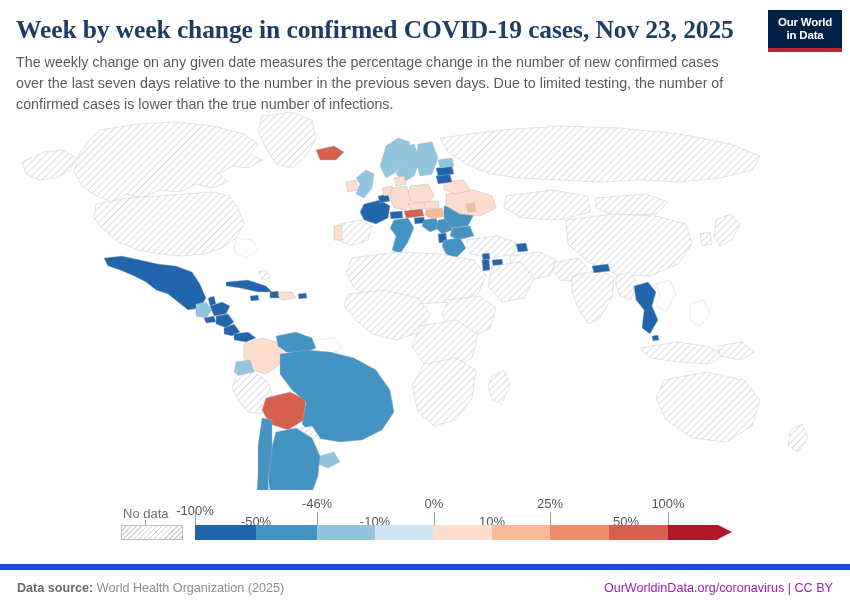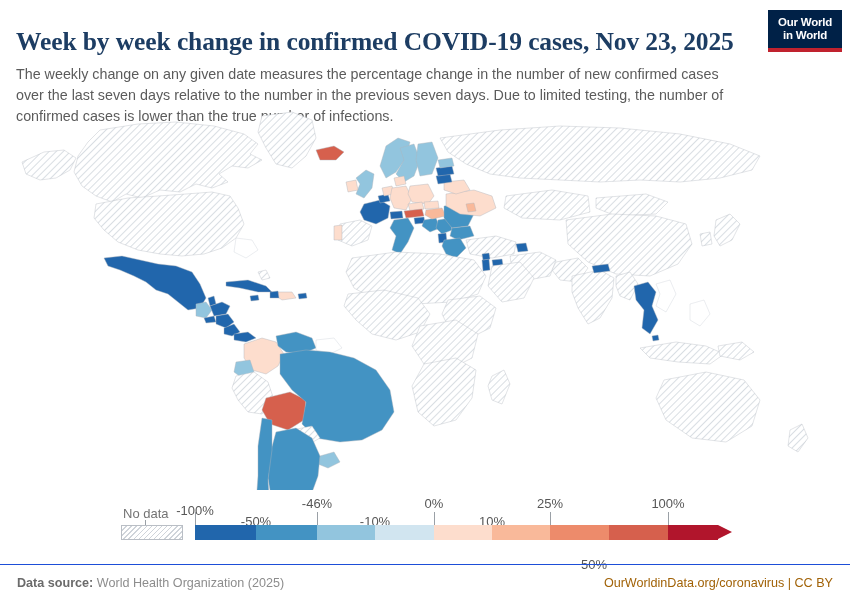--- a/index.html
+++ b/index.html
@@ -20,21 +20,21 @@
     height: 600px;
     position: relative;
     box-sizing: border-box;
   }
 
   
   .header {
     position: absolute;
     top: 0; left: 0;
     width: 754px;
-    padding: 28px 16px 0 16px;
+    padding: 16px 16px 0 16px;
     box-sizing: border-box;
   }
   .title {
     font-family: "Liberation Serif", serif;
     font-size: 25.5px;
     font-weight: 700;
     color: #1d3d63;
     letter-spacing: -0.1px;
     line-height: 1.12;
     margin: 0;
@@ -152,54 +152,54 @@
     border-left: 14px solid #b1152c;
   }
 
   
   .footer {
     position: absolute;
     left: 0;
     bottom: 0;
     width: 850px;
     height: 36px;
-    border-top: 1px solid #1d4ed8;
+    border-top: 6px solid #1d4ed8;
     box-sizing: border-box;
   }
   .footer-left {
     position: absolute;
     left: 17px;
     top: 11px;
     font-size: 12.6px;
     color: #8d8d8d;
     white-space: nowrap;
   }
   .footer-left b { color: #6b6b6b; font-weight: 700; }
   .footer-right {
     position: absolute;
     right: 17px;
     top: 11px;
     font-size: 12.6px;
-    color: #a16207;
+    color: #a21caf;
     white-space: nowrap;
   }
 </style>
 </head>
 <body>
 
 <div class="chart-root">
 
   <div class="header">
     <h1 class="title">Week by week change in confirmed COVID-19 cases, Nov 23, 2025</h1>
     <p class="subtitle">The weekly change on any given date measures the percentage change in the number of new confirmed cases over the last seven days relative to the number in the previous seven days. Due to limited testing, the number of confirmed cases is lower than the true number of infections.</p>
   </div>
 
   <div class="logo">
     <span class="logo-line">Our World</span>
-    <span class="logo-line">in World</span>
+    <span class="logo-line">in Data</span>
     <span class="logo-bar"></span>
   </div>
 
   <div class="map-wrap">
     <svg class="map-svg" viewBox="0 0 850 382" preserveAspectRatio="xMidYMid meet">
       <defs>
         <pattern id="hatch" width="5" height="5" patternTransform="rotate(45)" patternUnits="userSpaceOnUse">
           <rect width="5" height="5" fill="#ffffff"></rect>
           <line x1="0" y1="0" x2="0" y2="5" stroke="#d3d8de" stroke-width="1.7"></line>
         </pattern>
@@ -329,21 +329,21 @@
 
     <span class="legend-ticklabel" style="left:195px; top:11px;">-100%</span>
     <span class="legend-ticklabel" style="left:317px; top:4px;">-46%</span>
     <span class="legend-ticklabel" style="left:434px; top:4px;">0%</span>
     <span class="legend-ticklabel" style="left:550px; top:4px;">25%</span>
     <span class="legend-ticklabel" style="left:668px; top:4px;">100%</span>
 
     <span class="legend-ticklabel" style="left:256px; top:22px;">-50%</span>
     <span class="legend-ticklabel" style="left:375px; top:22px;">-10%</span>
     <span class="legend-ticklabel" style="left:492px; top:22px;">10%</span>
-    <span class="legend-ticklabel" style="left:594px; top:22px;margin-top:43px;">50%</span>
+    <span class="legend-ticklabel" style="left:626px; top:22px;">50%</span>
 
     <span class="legend-tickline" style="left:195px; top:20px; height:13px;"></span>
     <span class="legend-tickline" style="left:317px; top:20px; height:13px;"></span>
     <span class="legend-tickline" style="left:434px; top:20px; height:13px;"></span>
     <span class="legend-tickline" style="left:550px; top:20px; height:13px;"></span>
     <span class="legend-tickline" style="left:668px; top:20px; height:13px;"></span>
     <span class="legend-tickline" style="left:145px; top:28px; height:5px;"></span>
 
     <div class="bins">
       <span class="bin" style="width:61px;  background:#2166ac;"></span>

